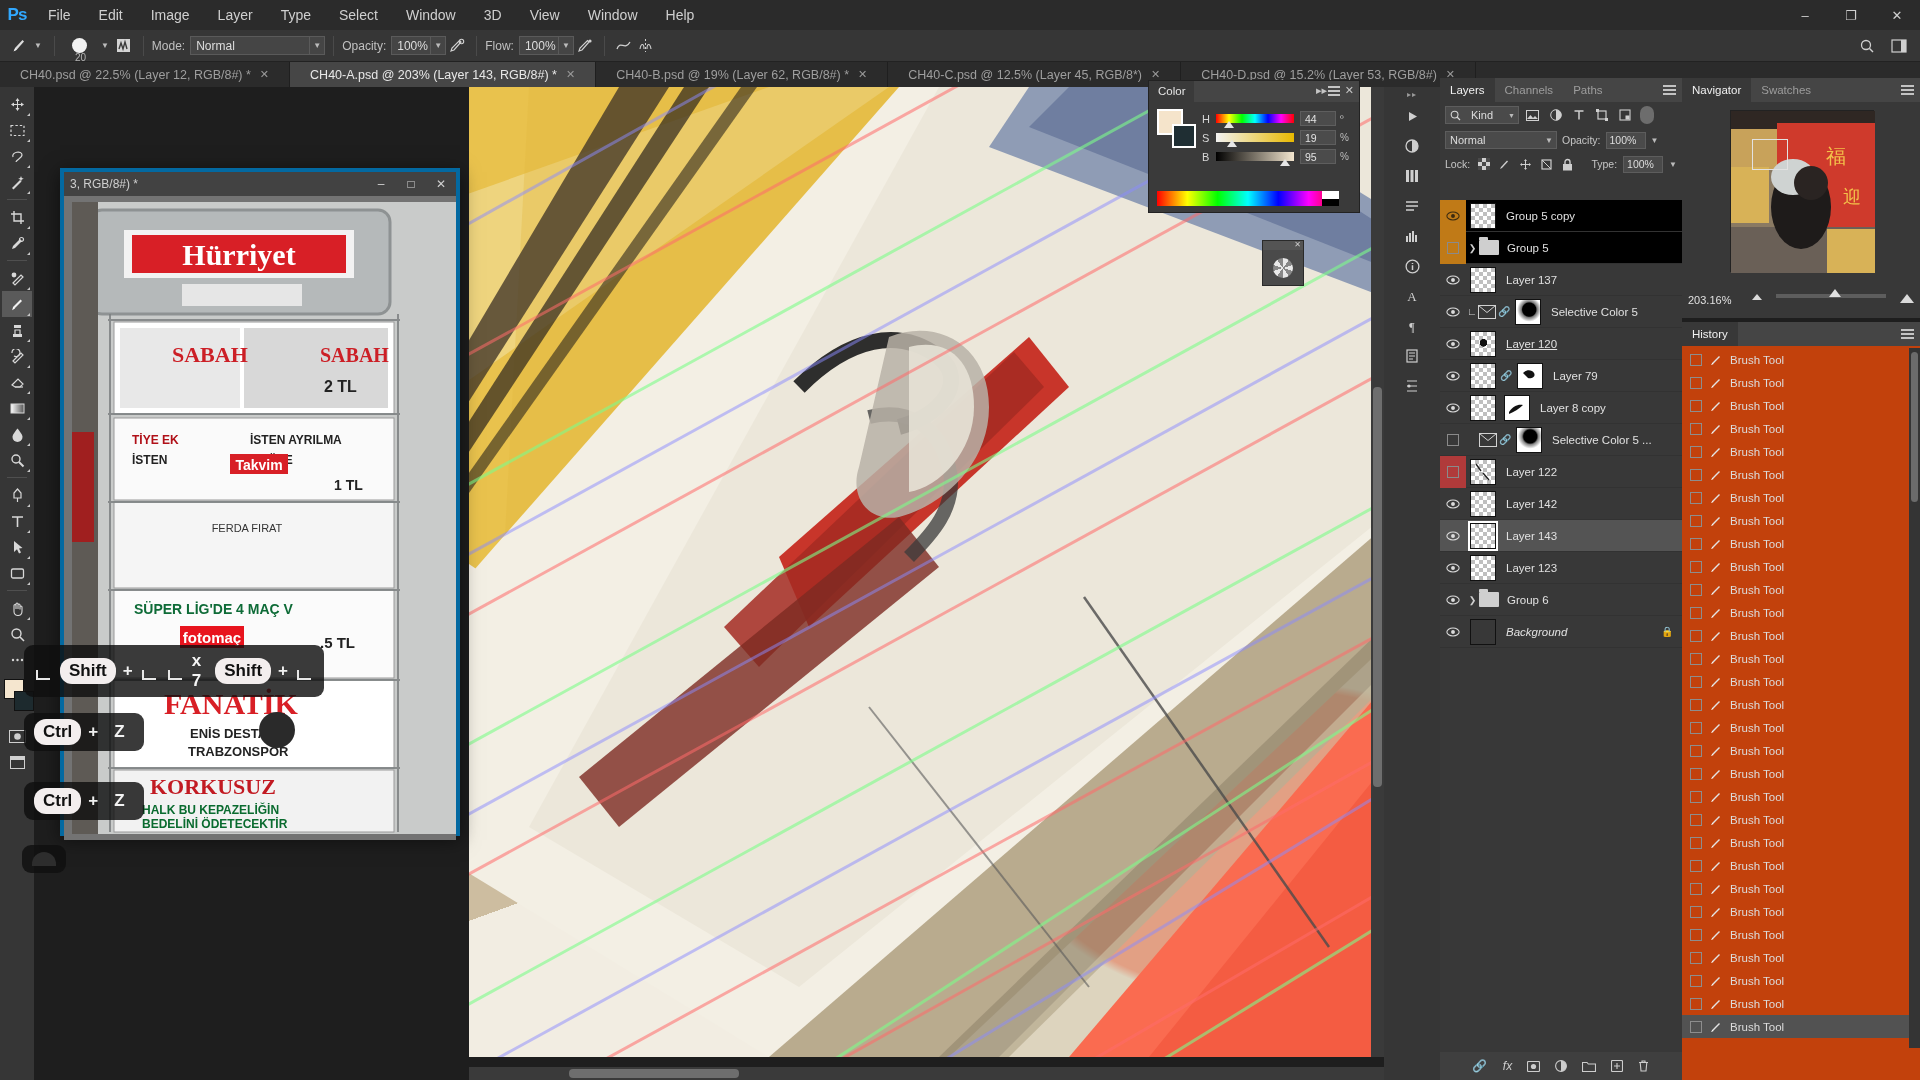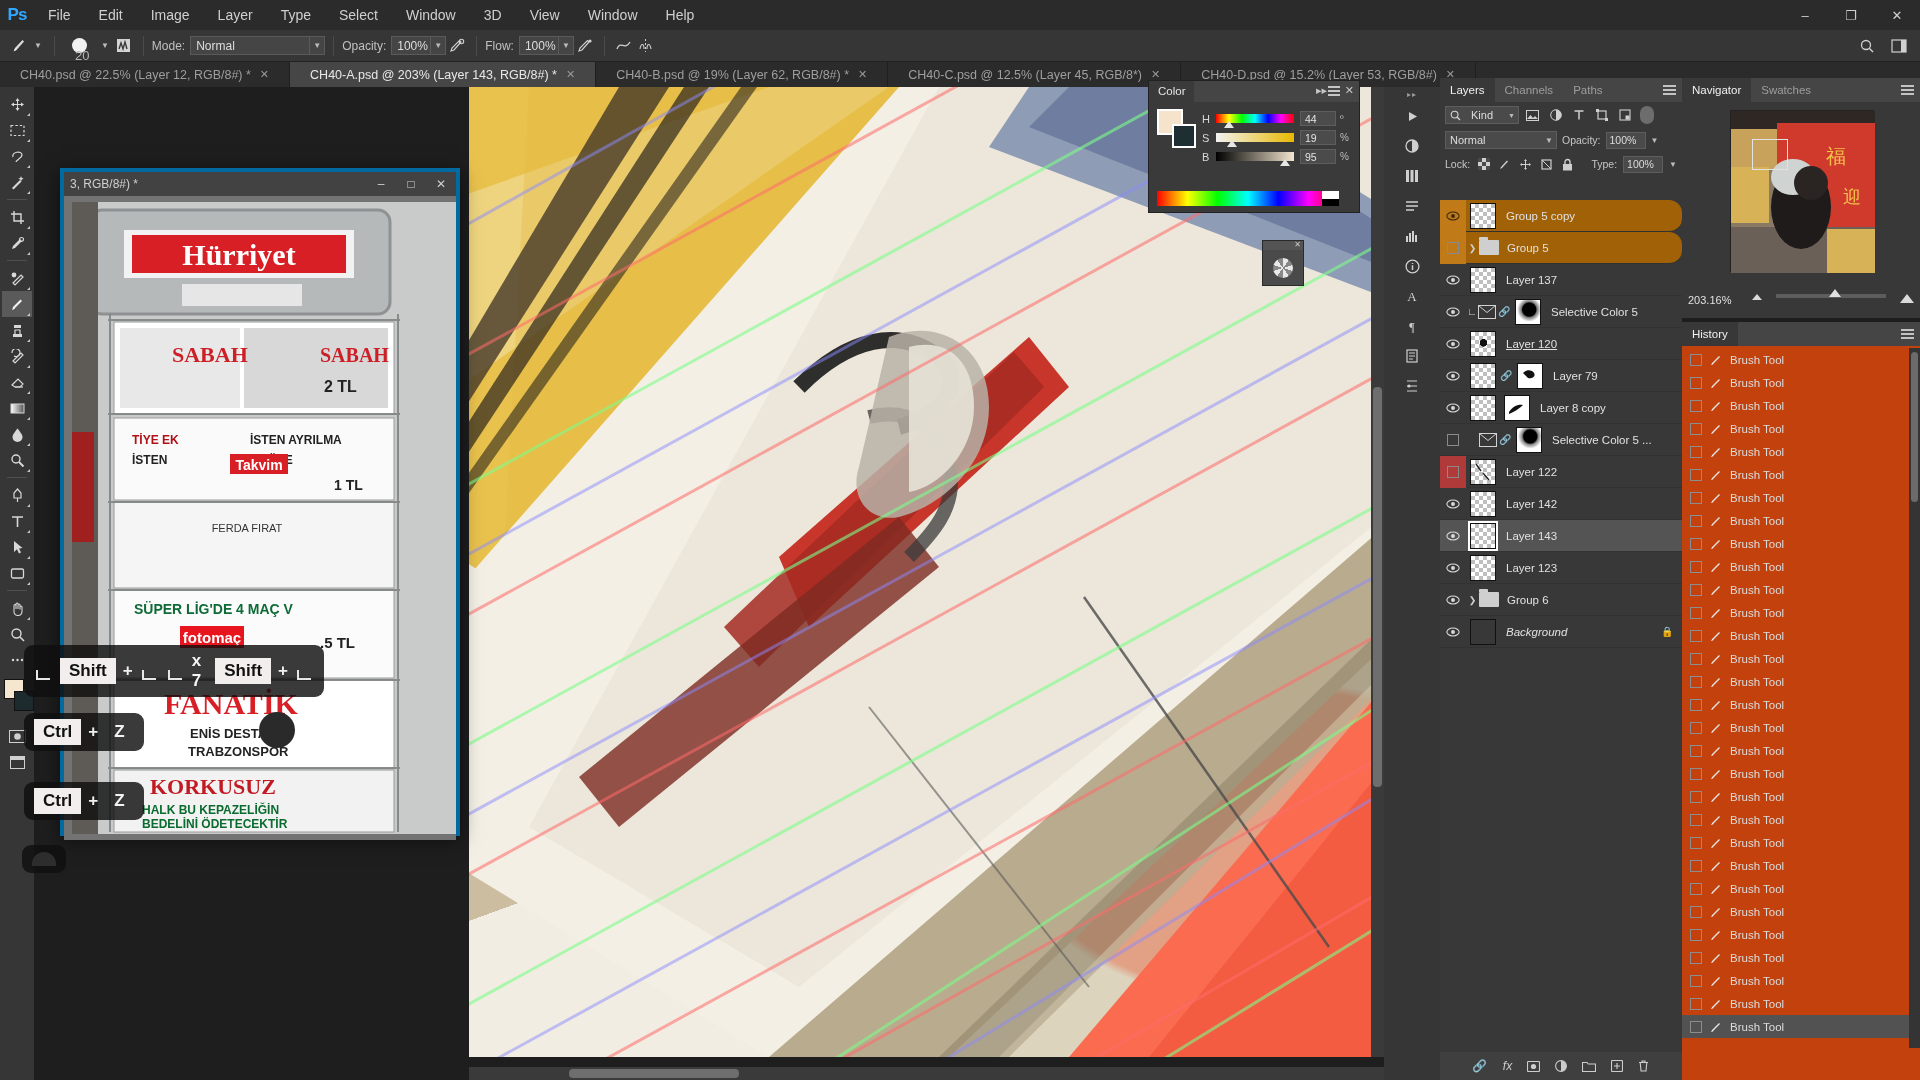--- a/index.html
+++ b/index.html
@@ -75,21 +75,21 @@
   .float-btns { margin-left:auto; display:flex; }
   .float-btn { width:30px; height:24px; display:flex; align-items:center; justify-content:center;
     font-size:12px; color:#d0d0d0; }
   .float-body { position:relative; width:100%; height:644px; overflow:hidden; background:#737373; }
   .newsstand { position:absolute; left:8px; top:6px; width:384px; height:632px;
     background:linear-gradient(180deg,#8f9396 0 6%, #b9bcbd 6% 14%, #cfd1d0 14% 100%); }
 
   
   .keyrow { position:absolute; background:rgba(15,15,15,.82); border-radius:9px; display:flex;
     align-items:center; padding:6px 10px; gap:7px; }
-  .key { background:#f3eeee; color:#111; border-radius:0; padding:3px 9px; font-size:17px;
+  .key { background:#f3eeee; color:#111; border-radius:12px; padding:3px 9px; font-size:17px;
     font-weight:bold; line-height:1.15; }
   .key.blank { min-width:19px; min-height:23px; padding:3px 4px; position:relative; background:transparent;
     color:transparent; }
   .key.blank::after { content:""; position:absolute; left:2px; bottom:3px; width:12px; height:8px;
     border-left:2px solid #e7e7e7; border-bottom:2px solid #e7e7e7; }
   .plus { color:#f0f0f0; font-size:17px; font-weight:bold; }
   .times { color:#f5f5f5; font-size:17px; font-weight:bold; }
 
   
   .color-panel { position:absolute; left:1148px; top:80px; width:212px; height:133px;
@@ -172,21 +172,21 @@
   .th.white { background:#fff; background-image:none; }
   .lyr-name { font-size:11.5px; color:#e0e0e0; margin-left:6px; }
   .lyr-name.ital { font-style:italic; }
   .lyr-name.under { text-decoration:underline; }
   .link-i { width:13px; font-size:10px; color:#cfcfcf; text-align:center; }
   .arrowfold { width:13px; font-size:9px; color:#cfcfcf; text-align:center; }
   .folder { width:20px; height:15px; background:#cfcfcf; border-radius:1px; margin-right:2px; position:relative; }
   .folder::before { content:""; position:absolute; left:0; top:-3px; width:9px; height:3px; background:#cfcfcf; border-radius:1px 1px 0 0; }
   .clip-i { width:12px; font-size:10px; color:#d0d0d0; text-align:center; }
   .lock-badge { position:absolute; right:8px; font-size:10px; color:#d0d0d0; }
-  .lyr.hlOrange { background:#a16207;border-radius:13px; }
+  .lyr.hlOrange { background:#000000; }
   .lyr.hlRed .eye-cell { background:#b03a3a; }
   .lyr.hlOrange .eye-cell { background:#c07a17; }
   .sel-thumb { outline:2px solid #fff; }
 
   .lyr-footer { position:absolute; bottom:0; left:0; width:242px; height:28px; background:#3f3f3f;
     display:flex; align-items:center; justify-content:center; gap:15px; }
   .ft-i { color:#cdcdcd; font-size:12px; }
 
   
   .navpanel { position:absolute; left:1682px; top:78px; width:238px; height:240px; background:#383838; }
@@ -248,21 +248,21 @@
           <path d="M3 14 L5.5 13 L13 4.5 L11.5 3 L4 11 Z" fill="#dcdcdc"></path>
           <path d="M2.5 14.5 L4.2 11.3 L5.6 12.8 Z" fill="#f0f0f0"></path>
         </svg>
     </div>
     <span class="small-caret">▼</span>
     <div class="ob-sep"></div>
     <div style="position:relative;width:34px;height:30px;display:flex;align-items:center;justify-content:center;">
       <div class="brush-preview">
           <div class="brush-dot"></div>
         </div>
-      <span style="position:absolute;bottom:-2px;left:12px;font-size:13px;color:#b5b5b5;">20</span>
+      <span style="position:absolute;bottom:-2px;left:12px;font-size:10px;color:#b5b5b5;">20</span>
     </div>
     <span class="small-caret">▼</span>
     <div class="icon-btn">
       <svg width="15" height="15" viewBox="0 0 15 15">
           <rect x="1" y="1" width="13" height="13" fill="#d4d4d4"></rect>
           <path d="M3 11 L5 5 L7 11 L9 4 L11 11" stroke="#3a3a3a" stroke-width="1.4" fill="none"></path>
         </svg>
     </div>
     <div class="ob-sep"></div>
     <span class="ob-label">Mode:</span>

